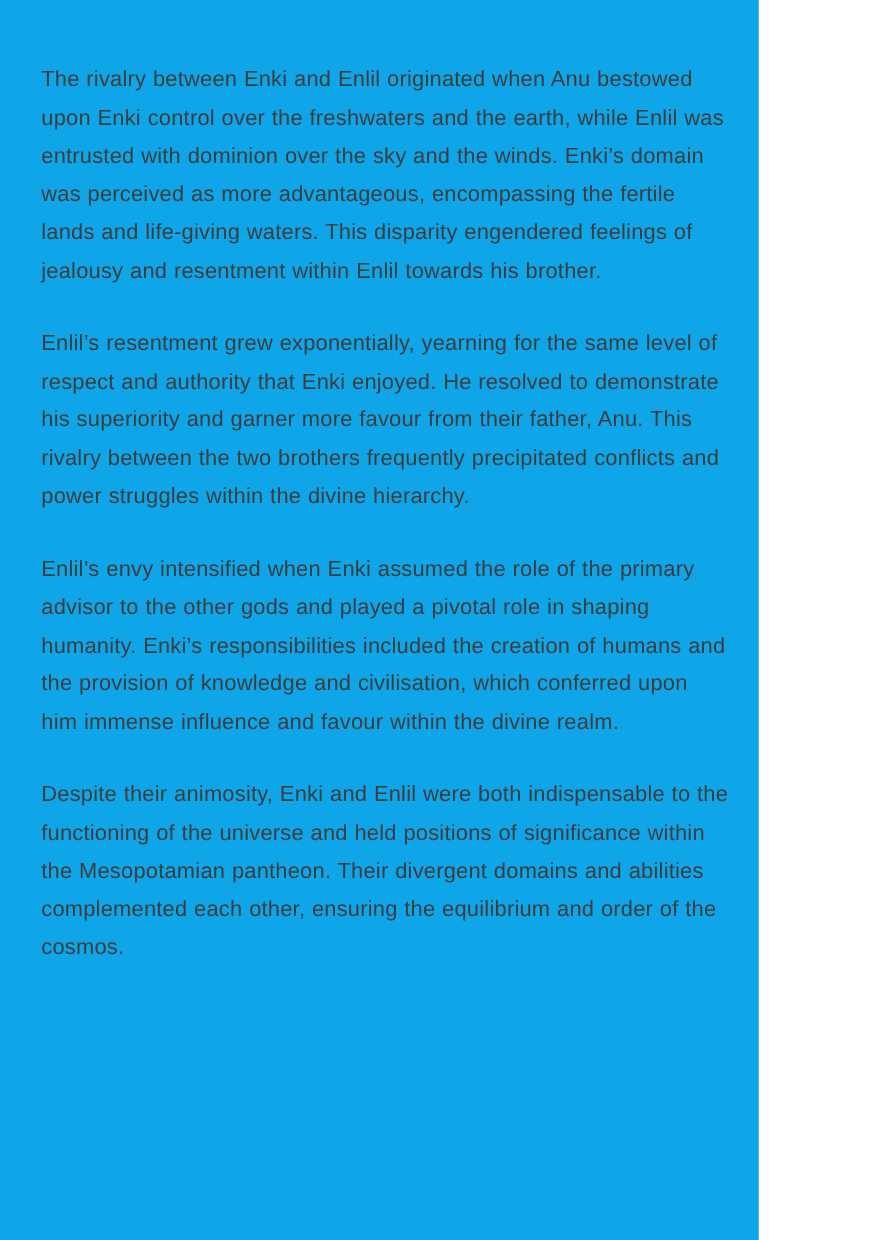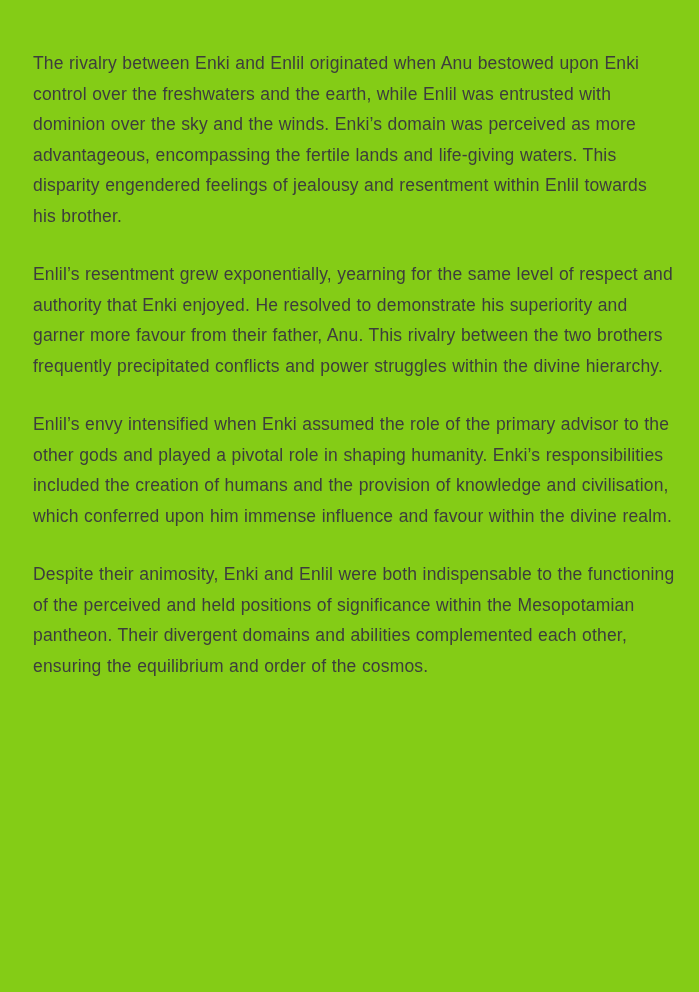--- a/index.html
+++ b/index.html
@@ -9,24 +9,24 @@
   }
   body {
     width: 699px;
     height: 992px;
     font-family: "Liberation Sans", sans-serif;
     color: #3c3c3c;
     -webkit-font-smoothing: antialiased;
   }
   .page {
     box-sizing: border-box;
-    width: 699px;
+    width: 607px;
     min-height: 992px;
     padding: 48px 24px 40px 33px;
-    background: #84cc16;
+    background: #0ea5e9;
   }
   .article {
     display: block;
   }
   .para {
     font-size: 17.5px;
     line-height: 30.5px;
     color: #3d3d3d;
     margin: 0 0 28px 0;
     letter-spacing: 0.01em;
@@ -38,15 +38,15 @@
   }
 </style>
 </head>
 <body>
 
 <div class="page">
   <article class="article">
     <p class="para">The rivalry between Enki and Enlil originated when Anu bestowed upon Enki control over the freshwaters and the earth, while Enlil was entrusted with dominion over the sky and the winds. Enki’s domain was perceived as more advantageous, encompassing the fertile lands and life-giving waters. This disparity engendered feelings of jealousy and resentment within Enlil towards his brother.</p>
     <p class="para">Enlil’s resentment grew exponentially, yearning for the same level of respect and authority that Enki enjoyed. He resolved to demonstrate his superiority and garner more favour from their father, Anu. This rivalry between the two brothers frequently precipitated conflicts and power struggles within the divine hierarchy.</p>
     <p class="para">Enlil’s envy intensified when Enki assumed the role of the primary advisor to the other gods and played a pivotal role in shaping humanity. Enki’s responsibilities included the creation of humans and the provision of knowledge and civilisation, which conferred upon him immense influence and favour within the divine realm.</p>
-    <p class="para">Despite their animosity, Enki and Enlil were both indispensable to the functioning of the perceived and held positions of significance within the Mesopotamian pantheon. Their divergent domains and abilities complemented each other, ensuring the equilibrium and order of the cosmos.</p>
+    <p class="para">Despite their animosity, Enki and Enlil were both indispensable to the functioning of the universe and held positions of significance within the Mesopotamian pantheon. Their divergent domains and abilities complemented each other, ensuring the equilibrium and order of the cosmos.</p>
   </article>
 </div>
 
 </body></html>

